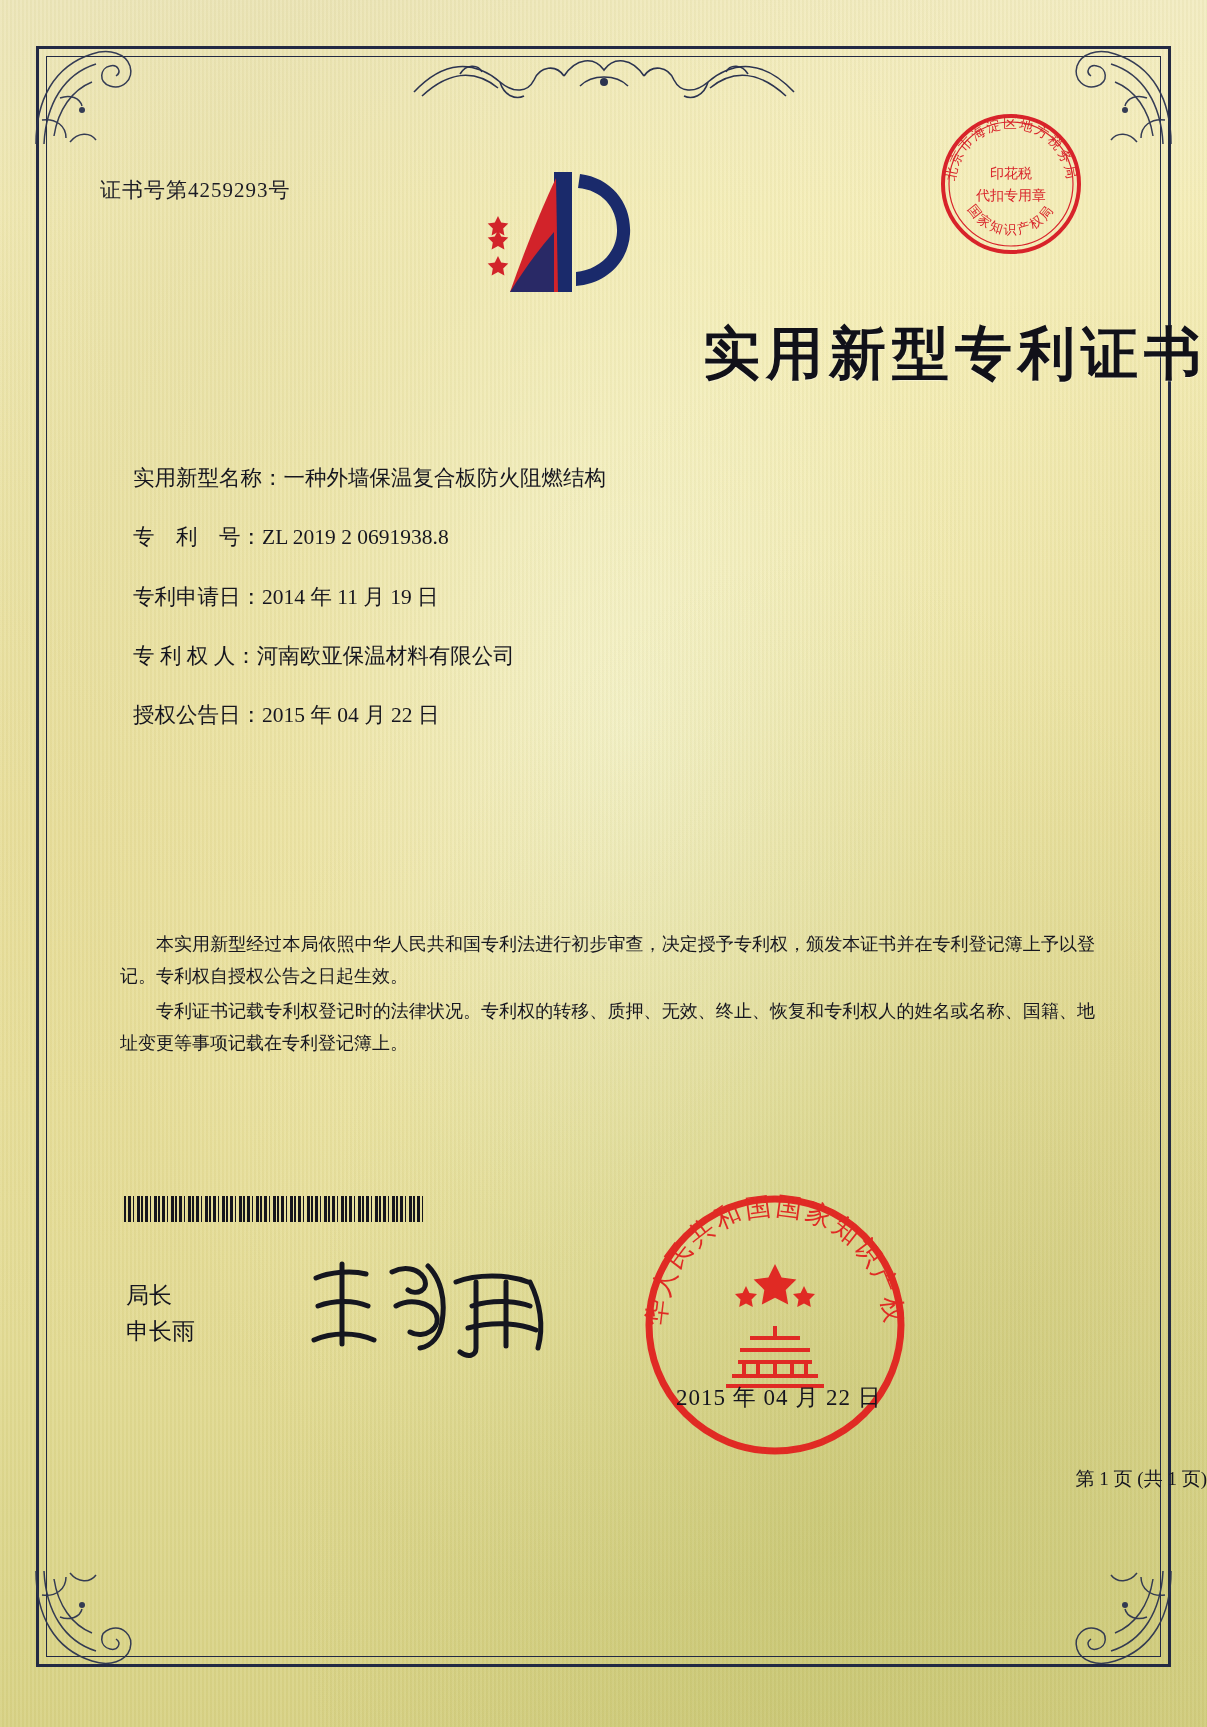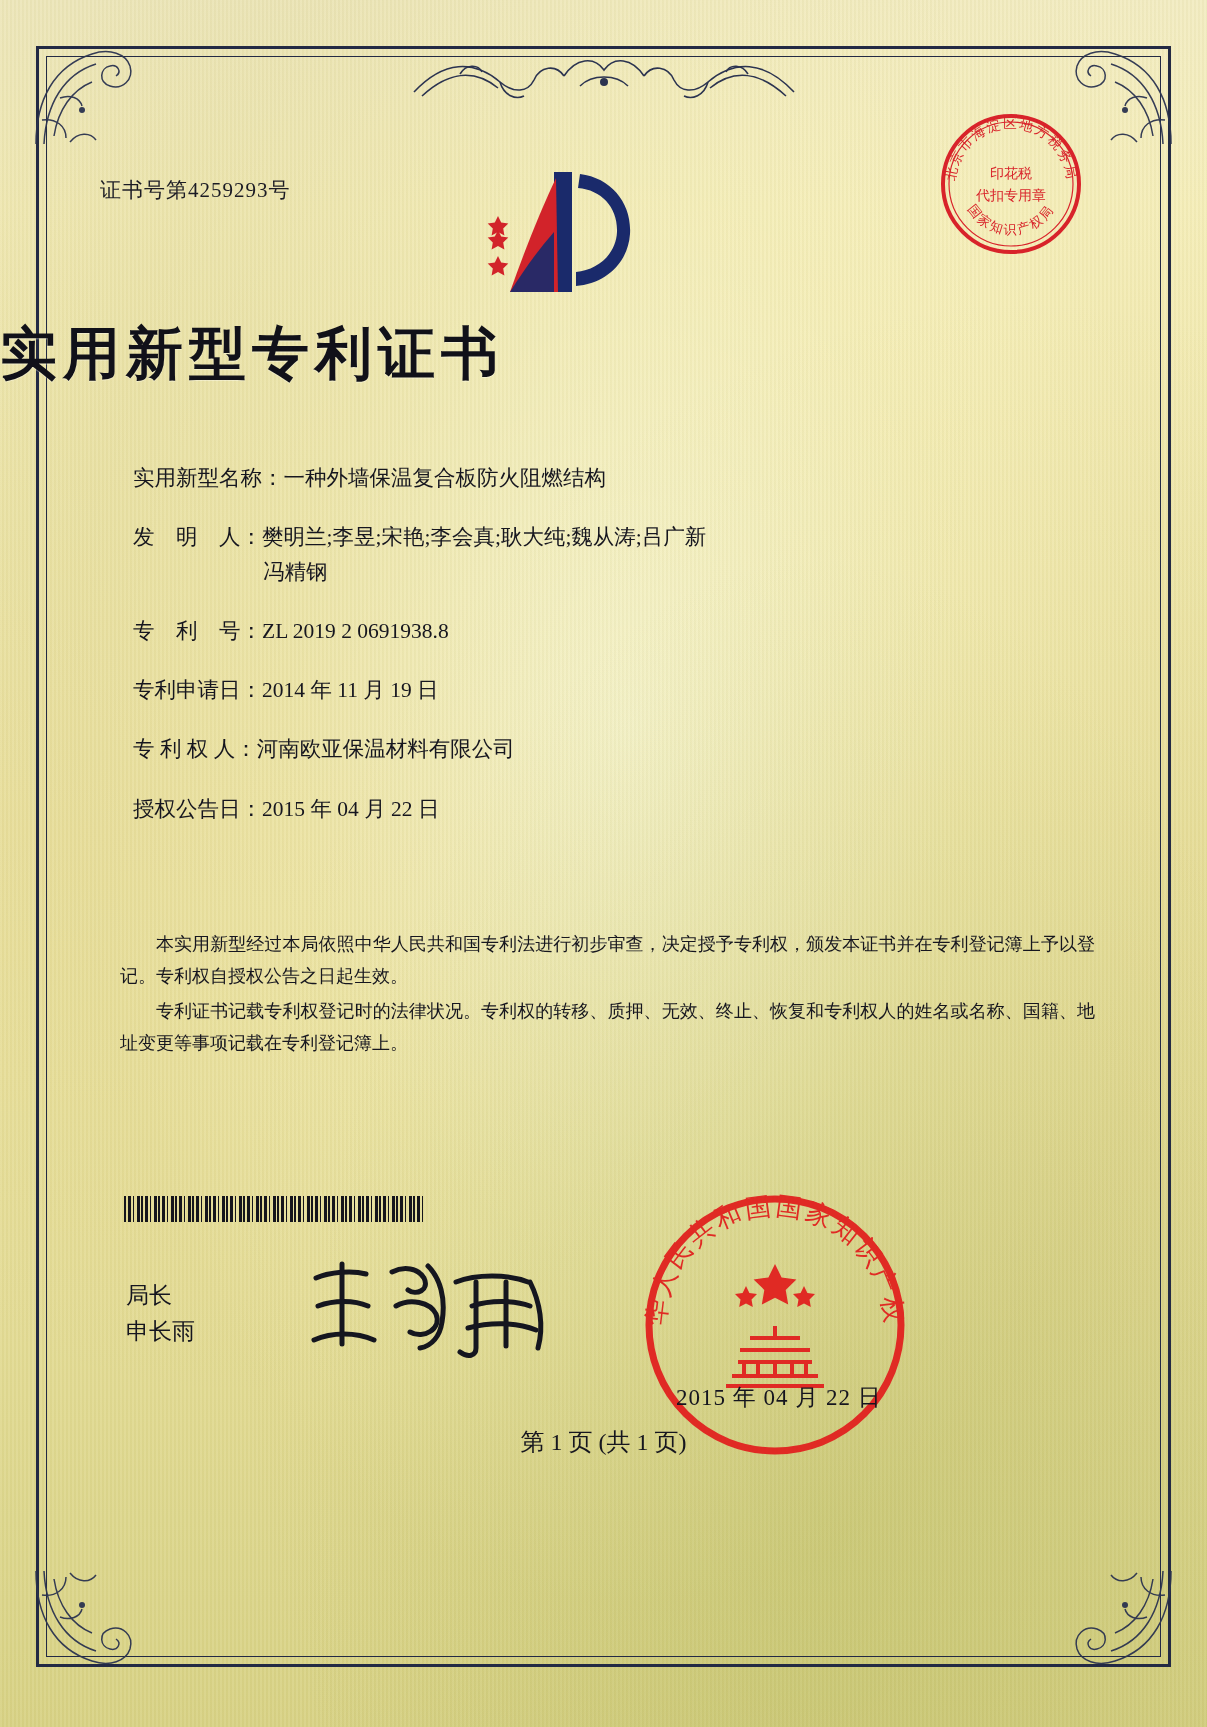--- a/index.html
+++ b/index.html
@@ -80,21 +80,21 @@
   .logo {
     position: absolute;
     left: 480px; top: 160px;
     width: 170px; height: 150px;
   }
   .logo svg { width:100%; height:100%; display:block; }
 
   .title {
     position: absolute;
     left: 0; right: 0; top: 316px;
-    text-align: left;
+    text-align: right;
     font-size: 57px;
     font-weight: bold;
     letter-spacing: 6px;
     color: #111119;
     font-family: "DejaVu Serif", "Liberation Serif", serif;
     text-shadow: 0 1px 0 rgba(255,255,255,0.35);
   }
 
   .fields {
     position: absolute;
@@ -165,23 +165,23 @@
   .seal-date {
     position: absolute;
     left: 676px; top: 1382px;
     font-size: 23px;
     color: #15151f;
     letter-spacing: 1px;
   }
 
   .footer {
     position: absolute;
-    left: 0; right: 0; top: 1426px;
-    text-align: center;
-    font-size: 24px;
+    left: 0; right: 0; top: 1466px;
+    text-align: right;
+    font-size: 19px;
     color: #16161f;
   }
 </style>
 </head>
 <body>
 
 <div class="page">
   <div class="texture"></div>
   <div class="shade-br"></div>
 
@@ -286,24 +286,20 @@
       <text x="74" y="68" font-size="14" fill="currentColor" text-anchor="middle" font-family="'DejaVu Sans',sans-serif">印花税</text>
       <text x="74" y="90" font-size="14" fill="currentColor" text-anchor="middle" font-family="'DejaVu Sans',sans-serif">代扣专用章</text>
     </svg>
   </div>
 
   <div class="title">实用新型专利证书</div>
 
   <div class="fields">
     <div class="row">
       <span class="lbl">实用新型名称：</span><span class="val">一种外墙保温复合板防火阻燃结构</span>
-    </div>
-    <div class="row inventors">
-      <span class="lbl">发　明　人：</span><span class="val">樊明兰;李昱;宋艳;李会真;耿大纯;魏从涛;吕广新</span>
-      <span class="val2">冯精钢</span>
     </div>
     <div class="row">
       <span class="lbl">专　利　号：</span><span class="val">ZL 2019 2 0691938.8</span>
     </div>
     <div class="row">
       <span class="lbl">专利申请日：</span><span class="val">2014 年 11 月 19 日</span>
     </div>
     <div class="row">
       <span class="lbl">专 利 权 人：</span><span class="val">河南欧亚保温材料有限公司</span>
     </div>

